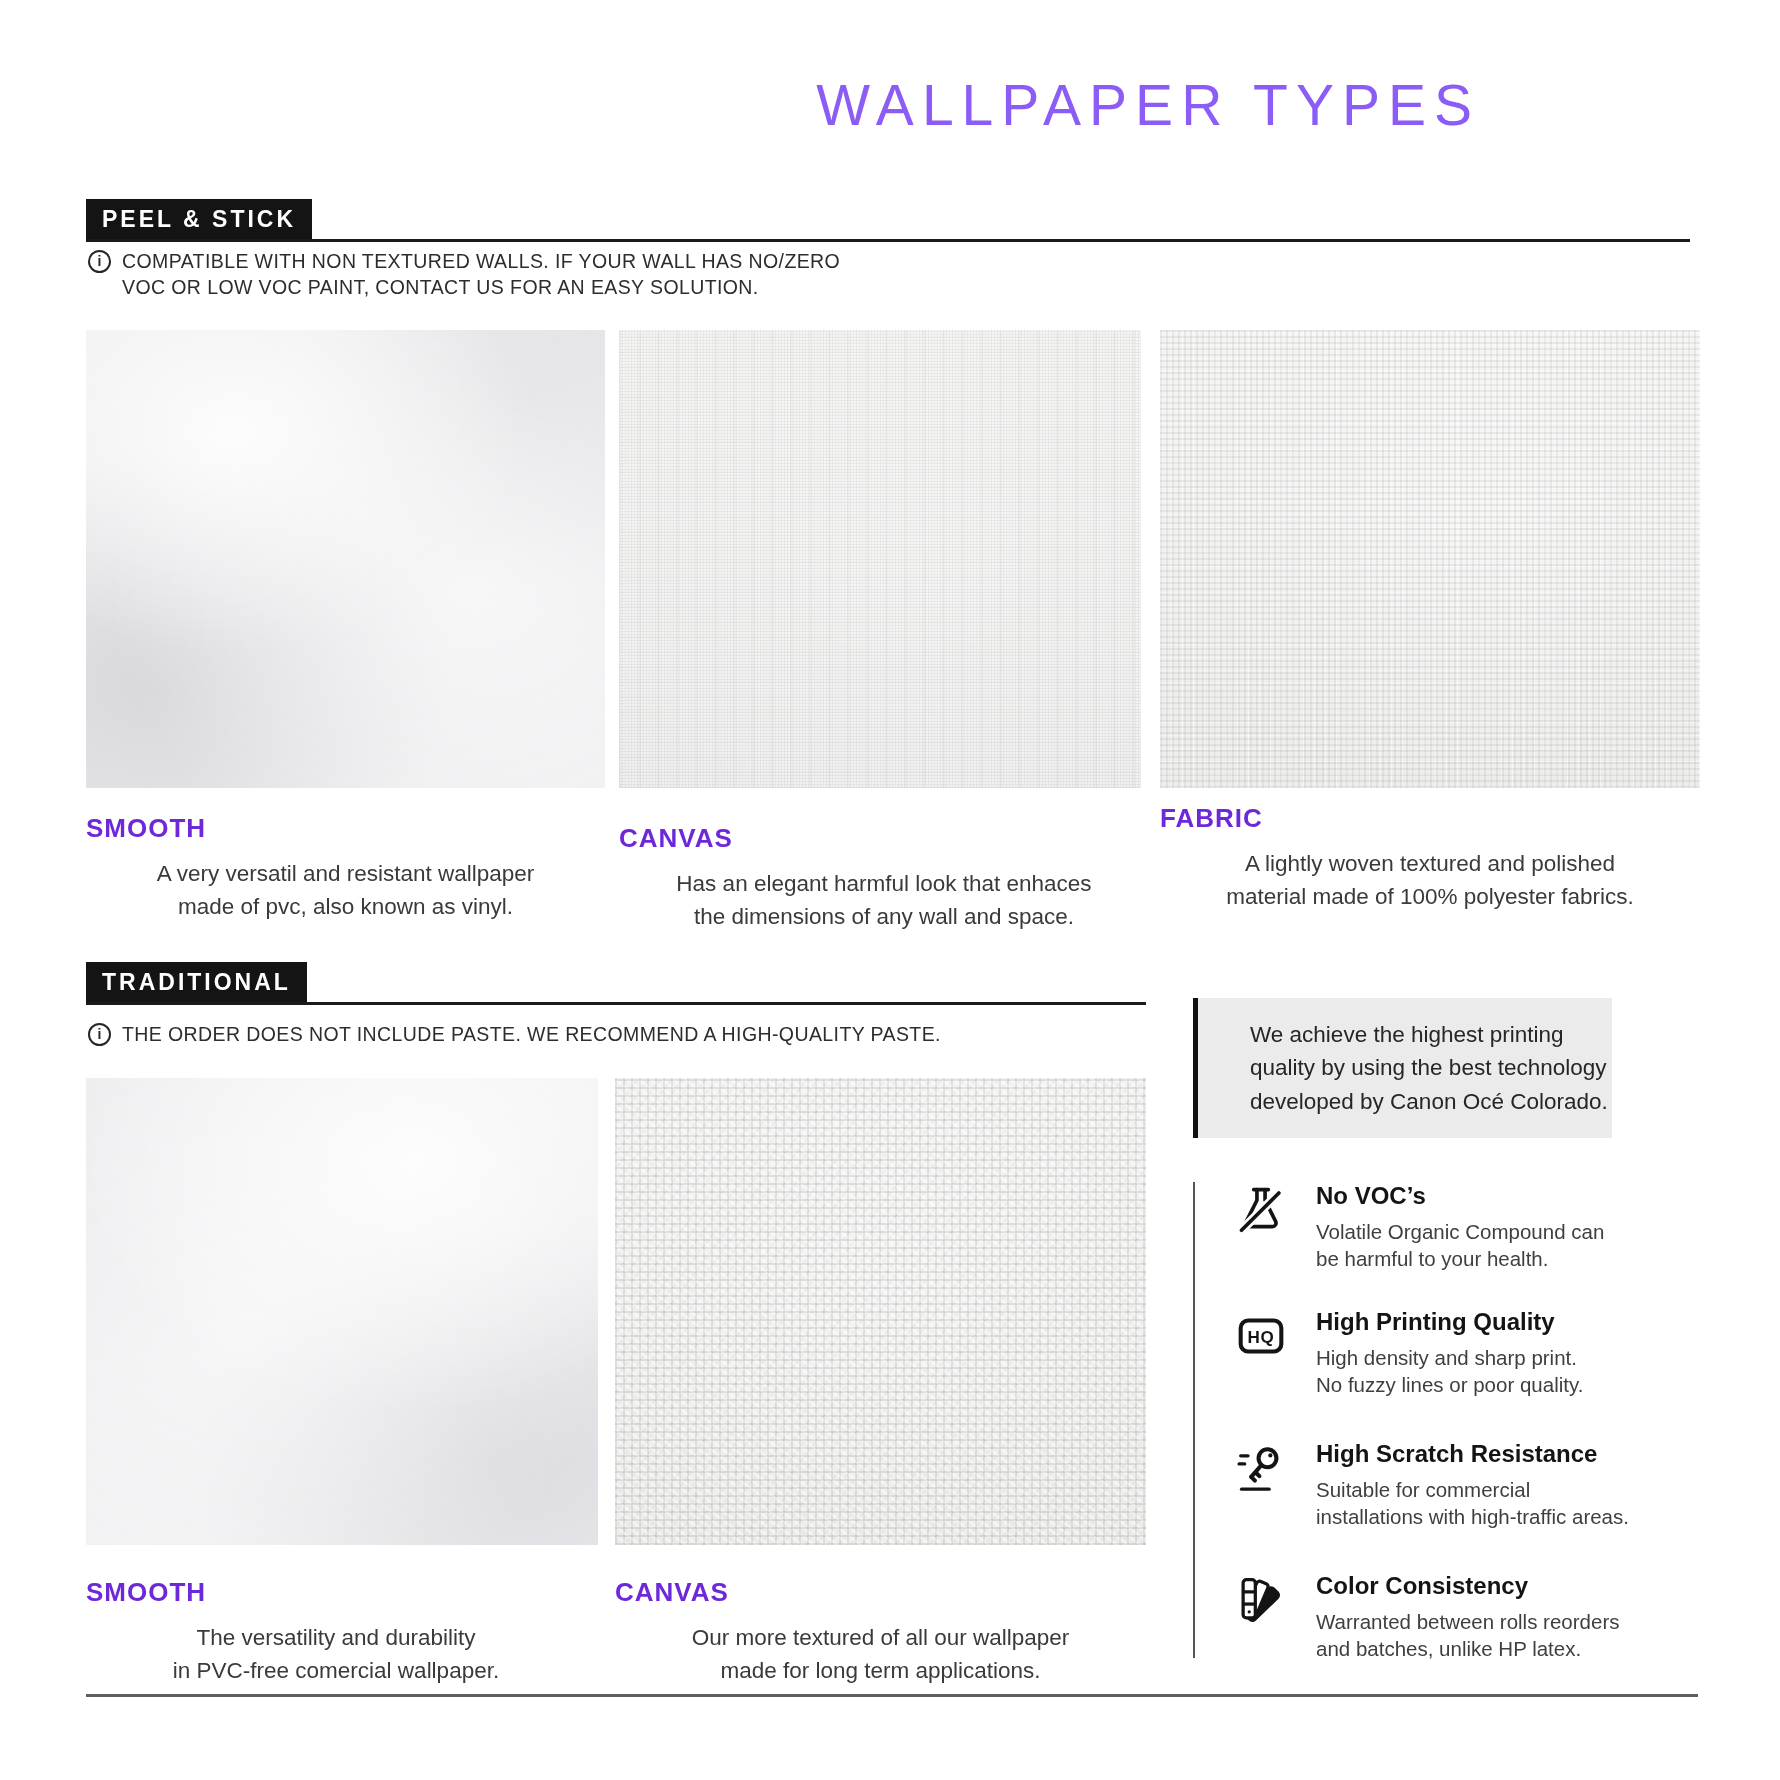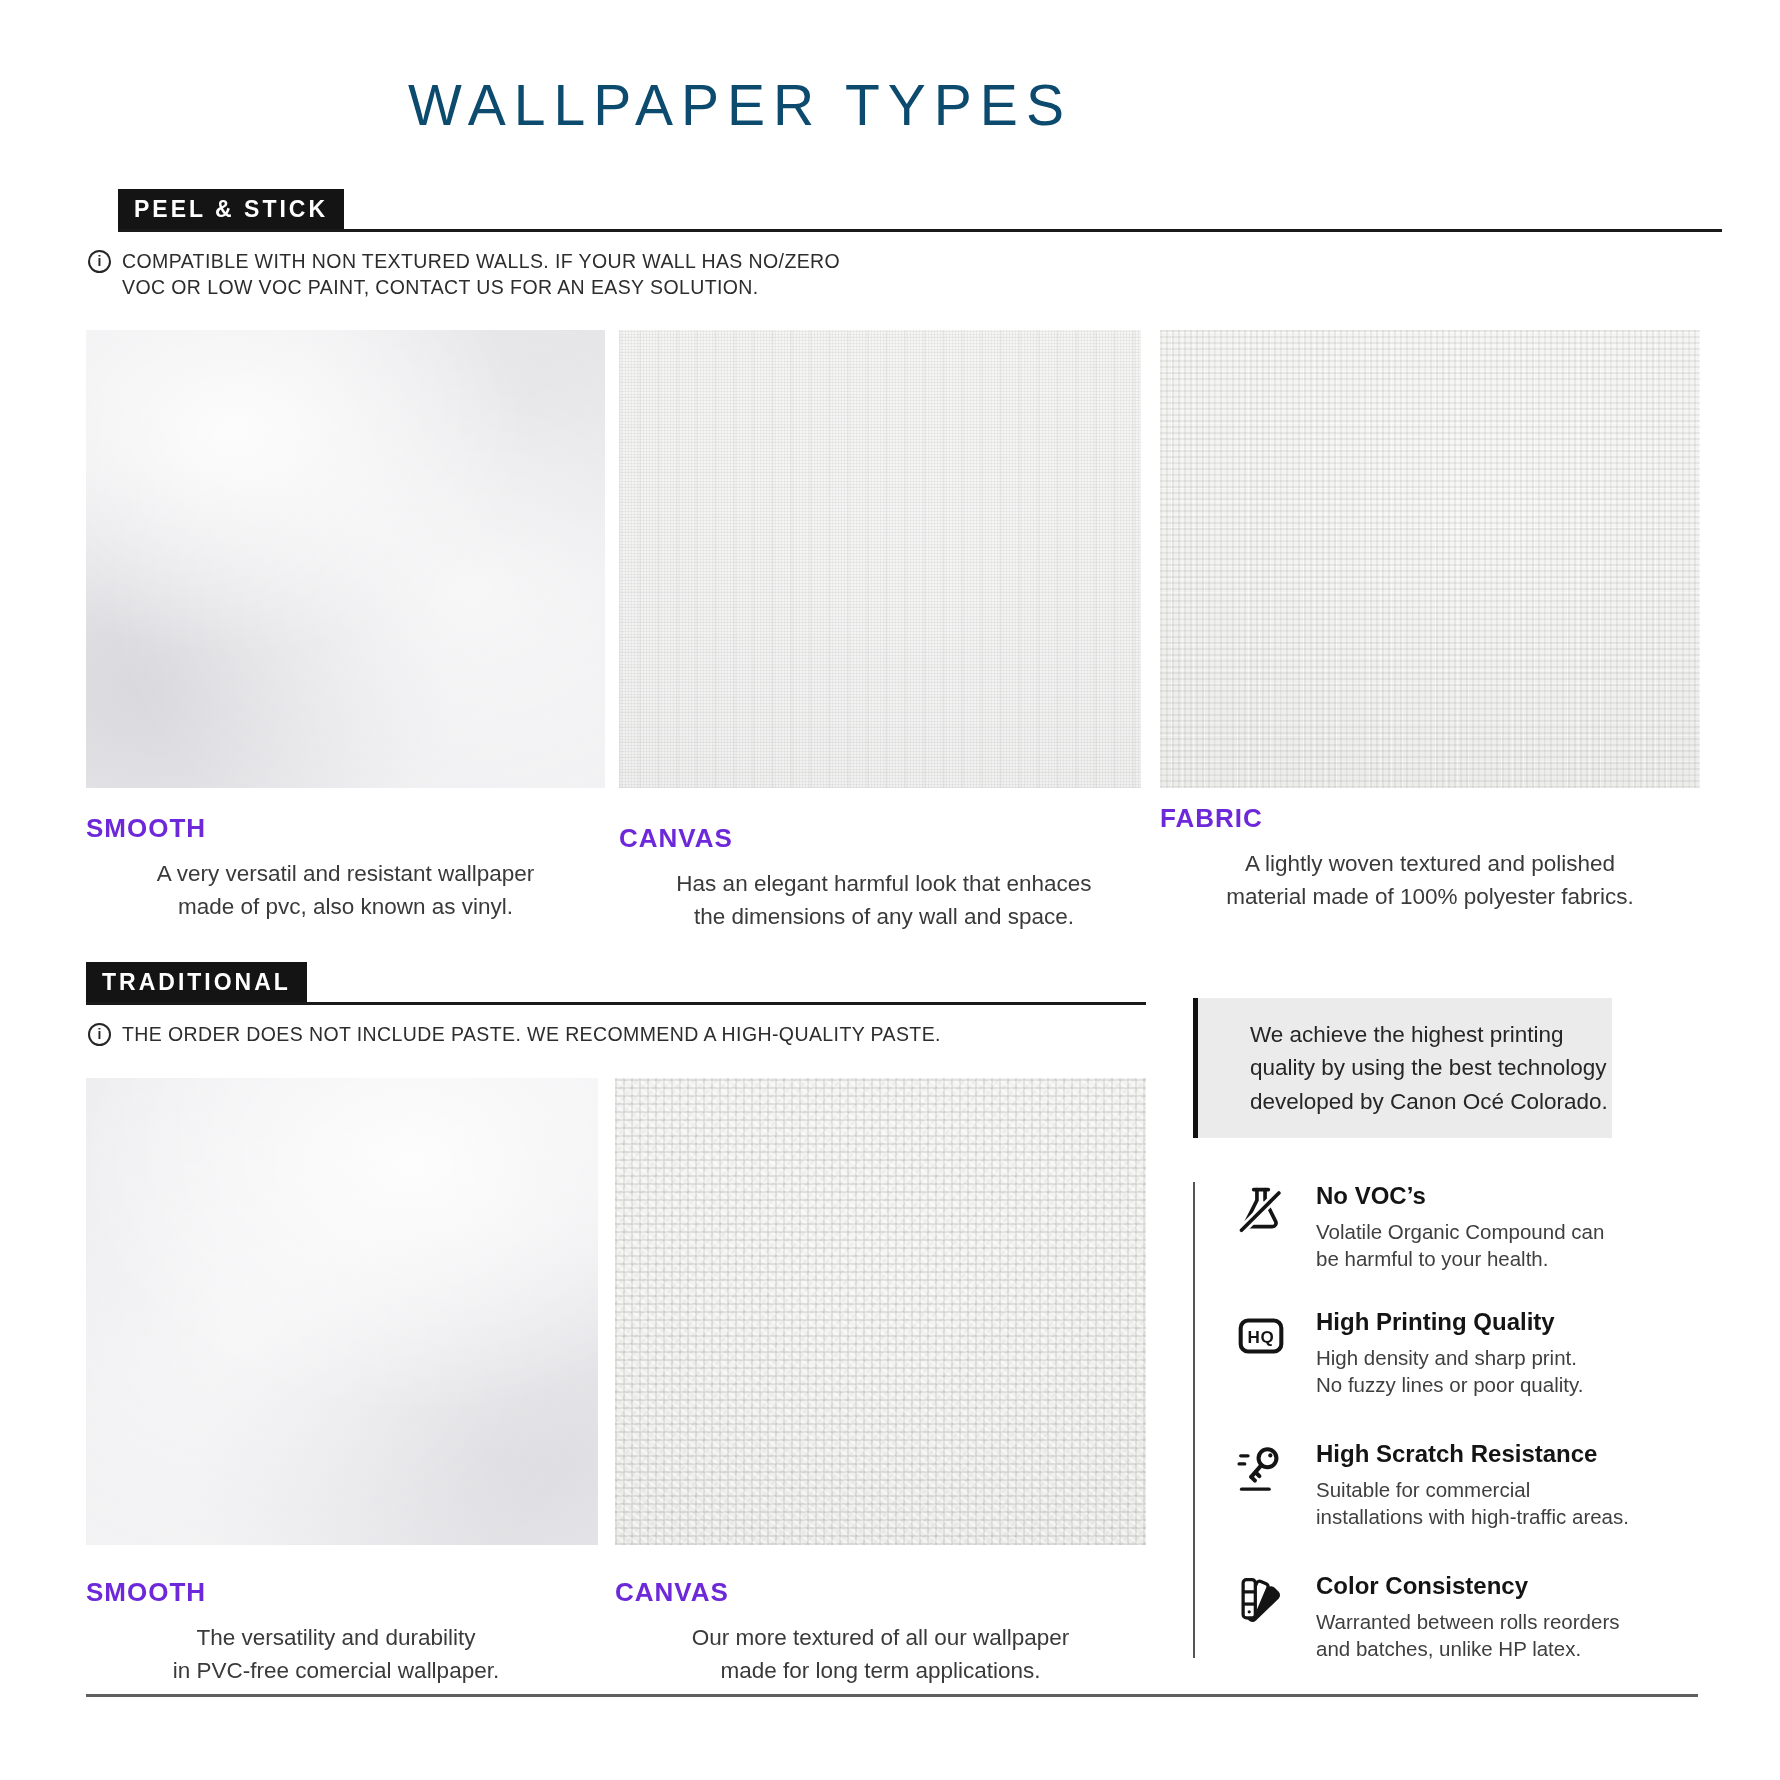--- a/index.html
+++ b/index.html
@@ -1,21 +1,21 @@
 <!DOCTYPE html>
 <html><head>
 <meta charset="utf-8">
 <style>
   * { margin:0; padding:0; box-sizing:border-box; }
   html,body { background:#ffffff; }
   body { font-family:"Liberation Sans", sans-serif; color:#1d1d1d; }
   #page { position:relative; width:1780px; height:1780px; background:#ffffff; overflow:hidden; }
 
-  .title { position:absolute; left:0; top:72px; width:1480px; text-align:center;
-           font-size:57px; font-weight:400; letter-spacing:8px; color:#0c4a6e; }
+  .title { position:absolute; left:0; top:72px; width:1480px; text-align:right;
+           font-size:57px; font-weight:400; letter-spacing:8px; color:#8b5cf6; }
 
   .section-head { position:absolute; left:86px; border-bottom:3px solid #1a1a1a; }
   .badge { display:inline-block; background:#141414; color:#ffffff; font-size:23px;
            font-weight:700; letter-spacing:3px; padding:7px 16px 6px 16px; vertical-align:bottom; }
 
   .note { position:absolute; display:flex; align-items:flex-start; gap:11px; }
   .info-ic { flex:none; width:23px; height:23px; margin-top:1px; border:2px solid #262626;
              border-radius:50%; font-size:14px; font-weight:700; line-height:19px;
              text-align:center; color:#262626; }
   .note-text { font-size:19.5px; line-height:1.32; letter-spacing:0.4px; color:#2d2d2d;
@@ -84,21 +84,21 @@
 
   .bottom-rule { position:absolute; left:86px; top:1694px; width:1612px; height:3px; background:#5f5f5f; }
 </style>
 </head>
 <body>
 
 <div id="page">
 
   <h1 class="title">WALLPAPER TYPES</h1>
 
-  <div class="section-head" style="top:189px; width:1604px;margin-left:32px;">
+  <div class="section-head" style="top:199px; width:1604px;">
     <div class="badge">PEEL &amp; STICK</div>
   </div>
 
   <div class="note" style="left:88px; top:249px; width:900px;">
     <span class="info-ic">i</span>
     <div class="note-text">COMPATIBLE WITH NON TEXTURED WALLS. IF YOUR WALL HAS NO/ZERO
 VOC OR LOW VOC PAINT, CONTACT US FOR AN EASY SOLUTION.</div>
   </div>
 
   <div class="swatch" style="left:86px; top:330px; width:519px; height:458px;">

